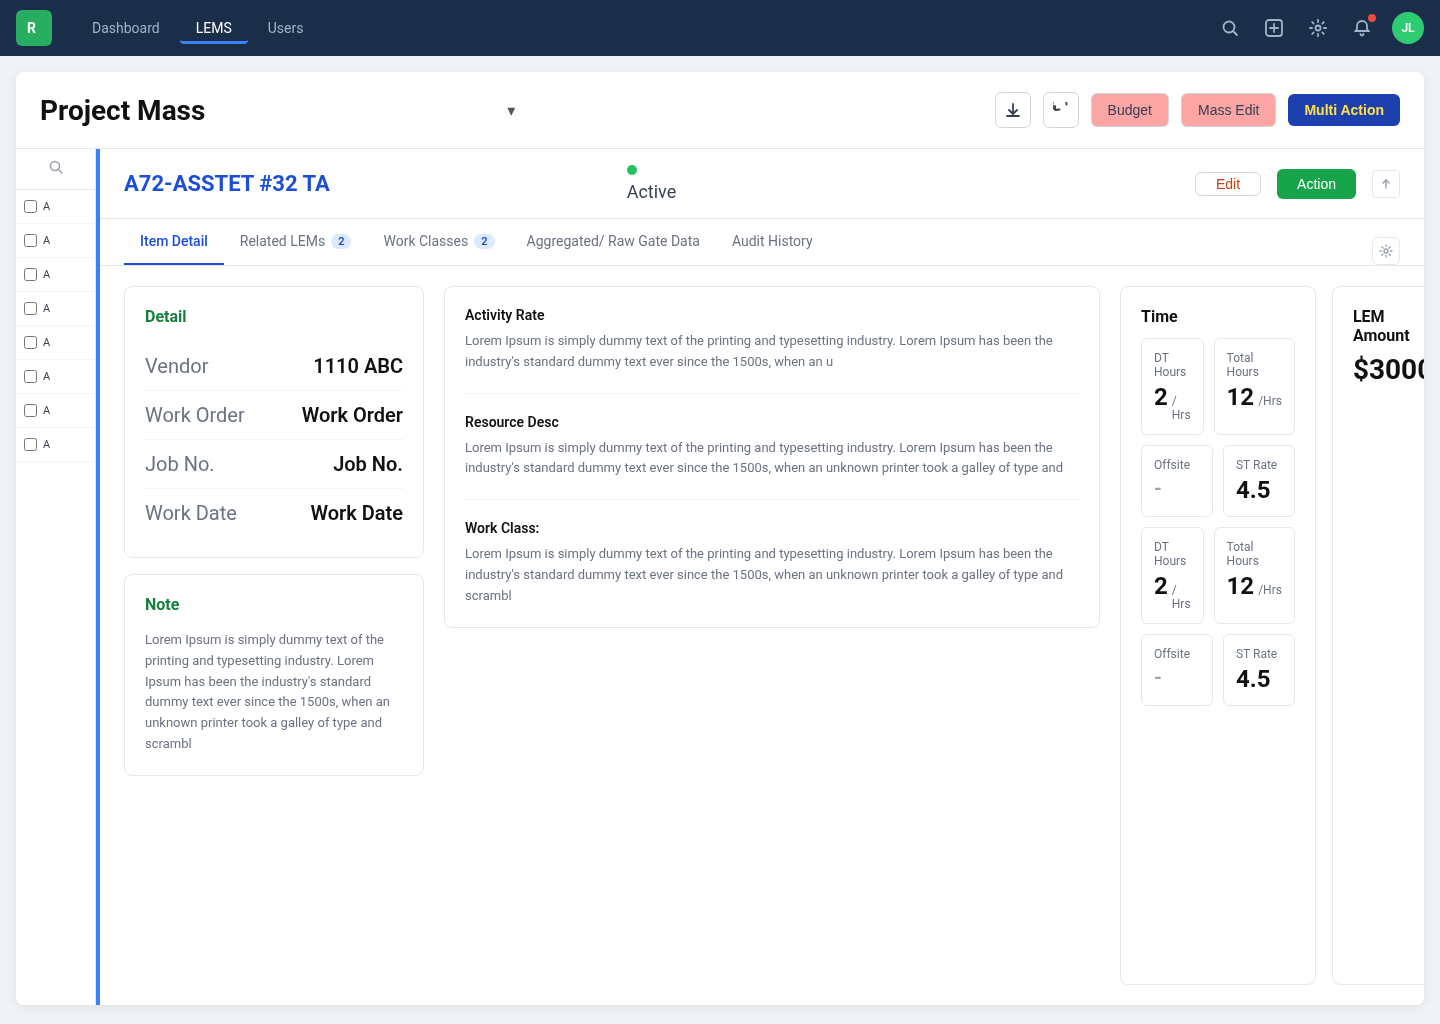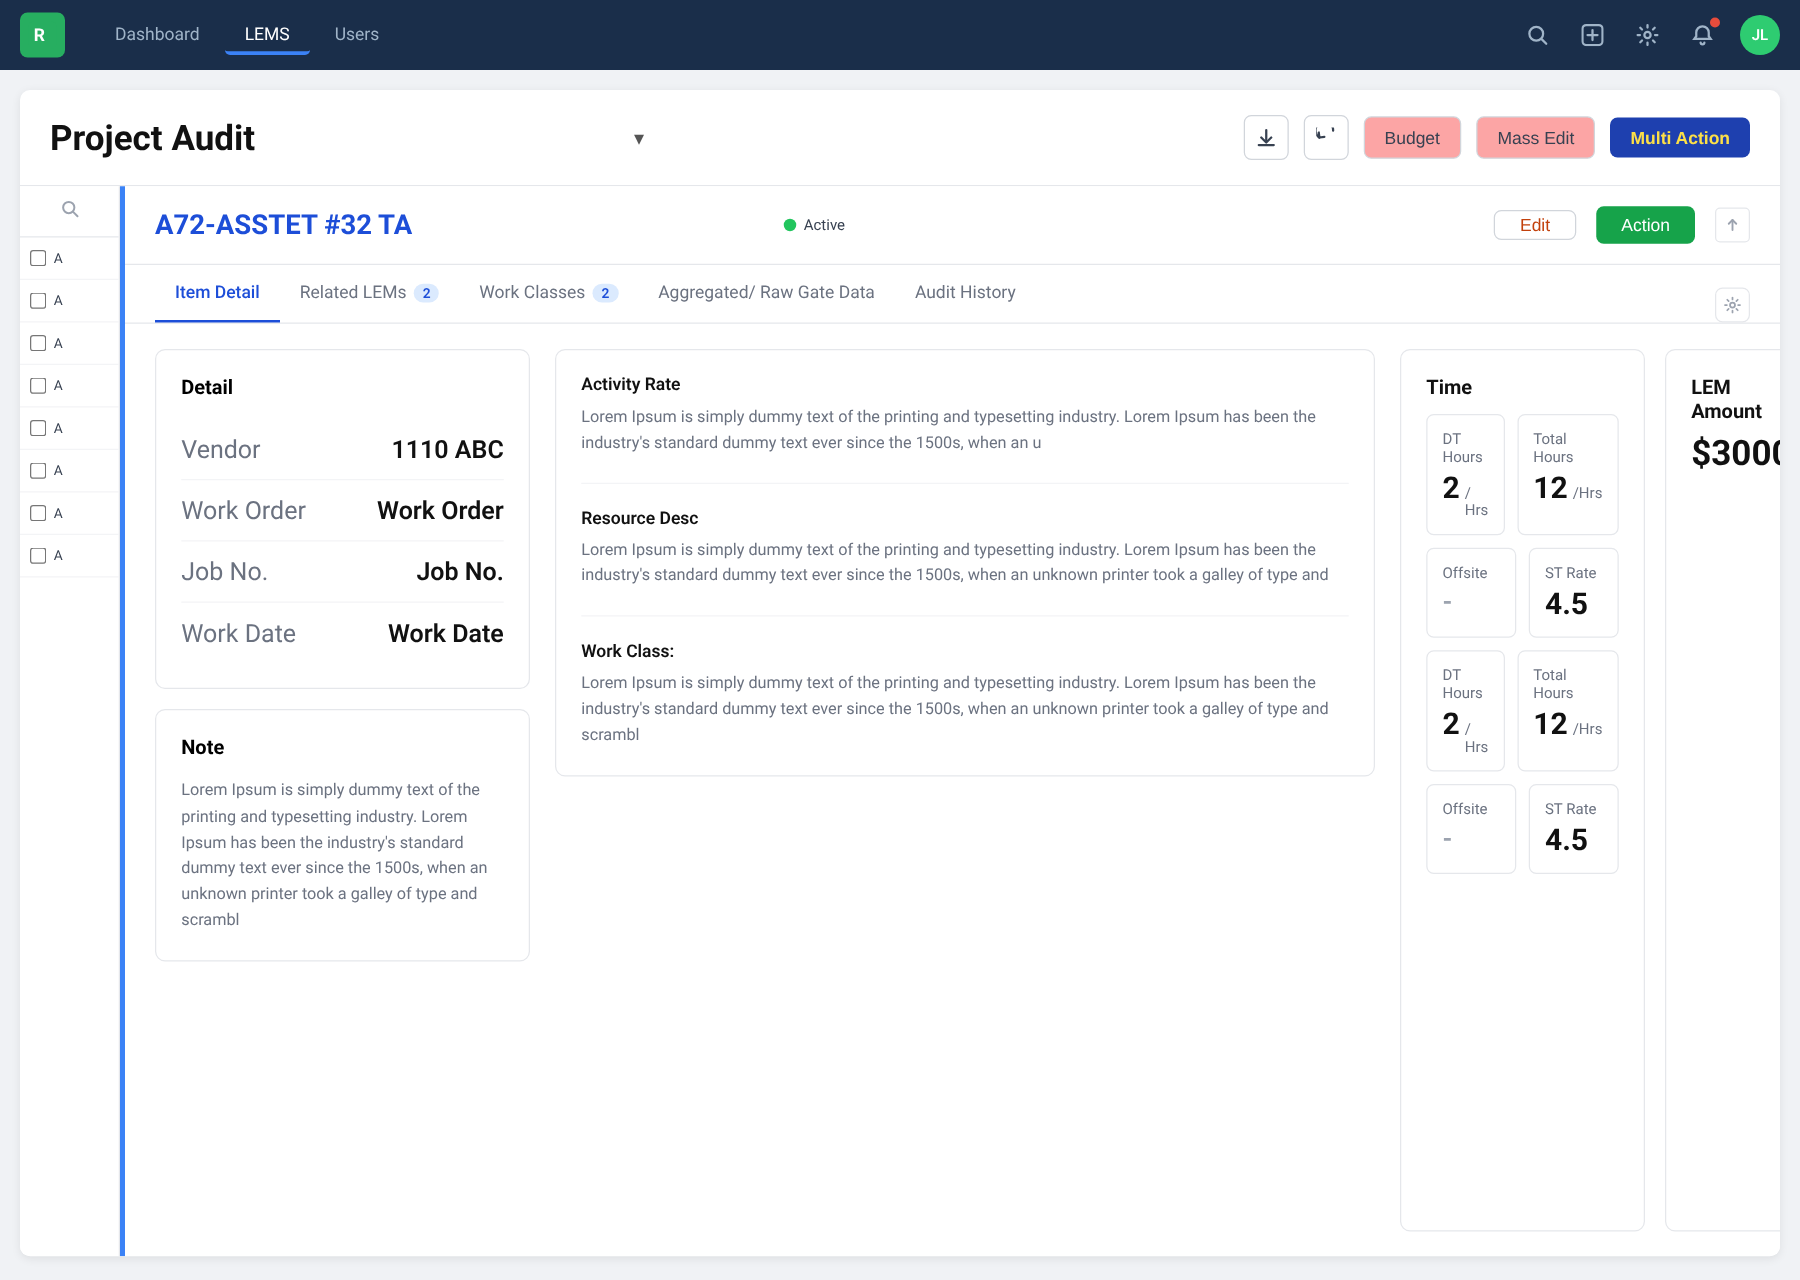--- a/index.html
+++ b/index.html
@@ -147,23 +147,24 @@
       align-items: center;
       gap: 16px;
     }
     .detail-title {
       font-size: 22px;
       font-weight: 700;
       color: #1d4ed8;
       flex: 1;
     }
     .status-badge {
-      display: flex; align-items: center; gap: 6px;
-      font-size: 12px;
+      display: flex; gap: 6px;
+      font-size: 18px;
       color: #374151;
+      flex-direction: column;
     }
     .status-dot {
       width: 10px; height: 10px;
       border-radius: 50%;
       background: #22c55e;
     }
     .detail-edit-btn {
       padding: 3px 20px;
       border: 1px solid #d1d5db;
       background: #fff;
@@ -243,21 +244,21 @@
     
     .card {
       background: #fff;
       border: 1px solid #e5e7eb;
       border-radius: 8px;
       padding: 20px;
     }
     .card-title {
       font-size: 16px;
       font-weight: 700;
-      color: #000000;
+      color: #15803d;
       margin-bottom: 16px;
     }
 
     
     .col-left { width: 300px; flex-shrink: 0; display: flex; flex-direction: column; gap: 16px; }
 
     
     .detail-row {
       display: flex;
       align-items: center;
@@ -367,21 +368,21 @@
         </svg>
       <div class="topnav-bell-dot"></div>
     </div>
     <div class="topnav-avatar">JL</div>
   </div>
 </nav>
 
 <div class="page-wrapper">
 
   <div class="page-header">
-    <span class="page-title">Project Audit</span>
+    <span class="page-title">Project Mass</span>
     <span class="page-title-chevron">▾</span>
     <div style="flex:1"></div>
     <div class="header-icon-btn">
       <svg width="16" height="16" viewBox="0 0 16 16" fill="none">
           <line x1="8" y1="2" x2="8" y2="11" stroke="#374151" stroke-width="1.8" stroke-linecap="round"></line>
           <polyline points="4,8 8,12 12,8" stroke="#374151" stroke-width="1.8" stroke-linecap="round" stroke-linejoin="round" fill="none"></polyline>
           <line x1="2" y1="14" x2="14" y2="14" stroke="#374151" stroke-width="1.8" stroke-linecap="round"></line>
         </svg>
     </div>
     <div class="header-icon-btn">

